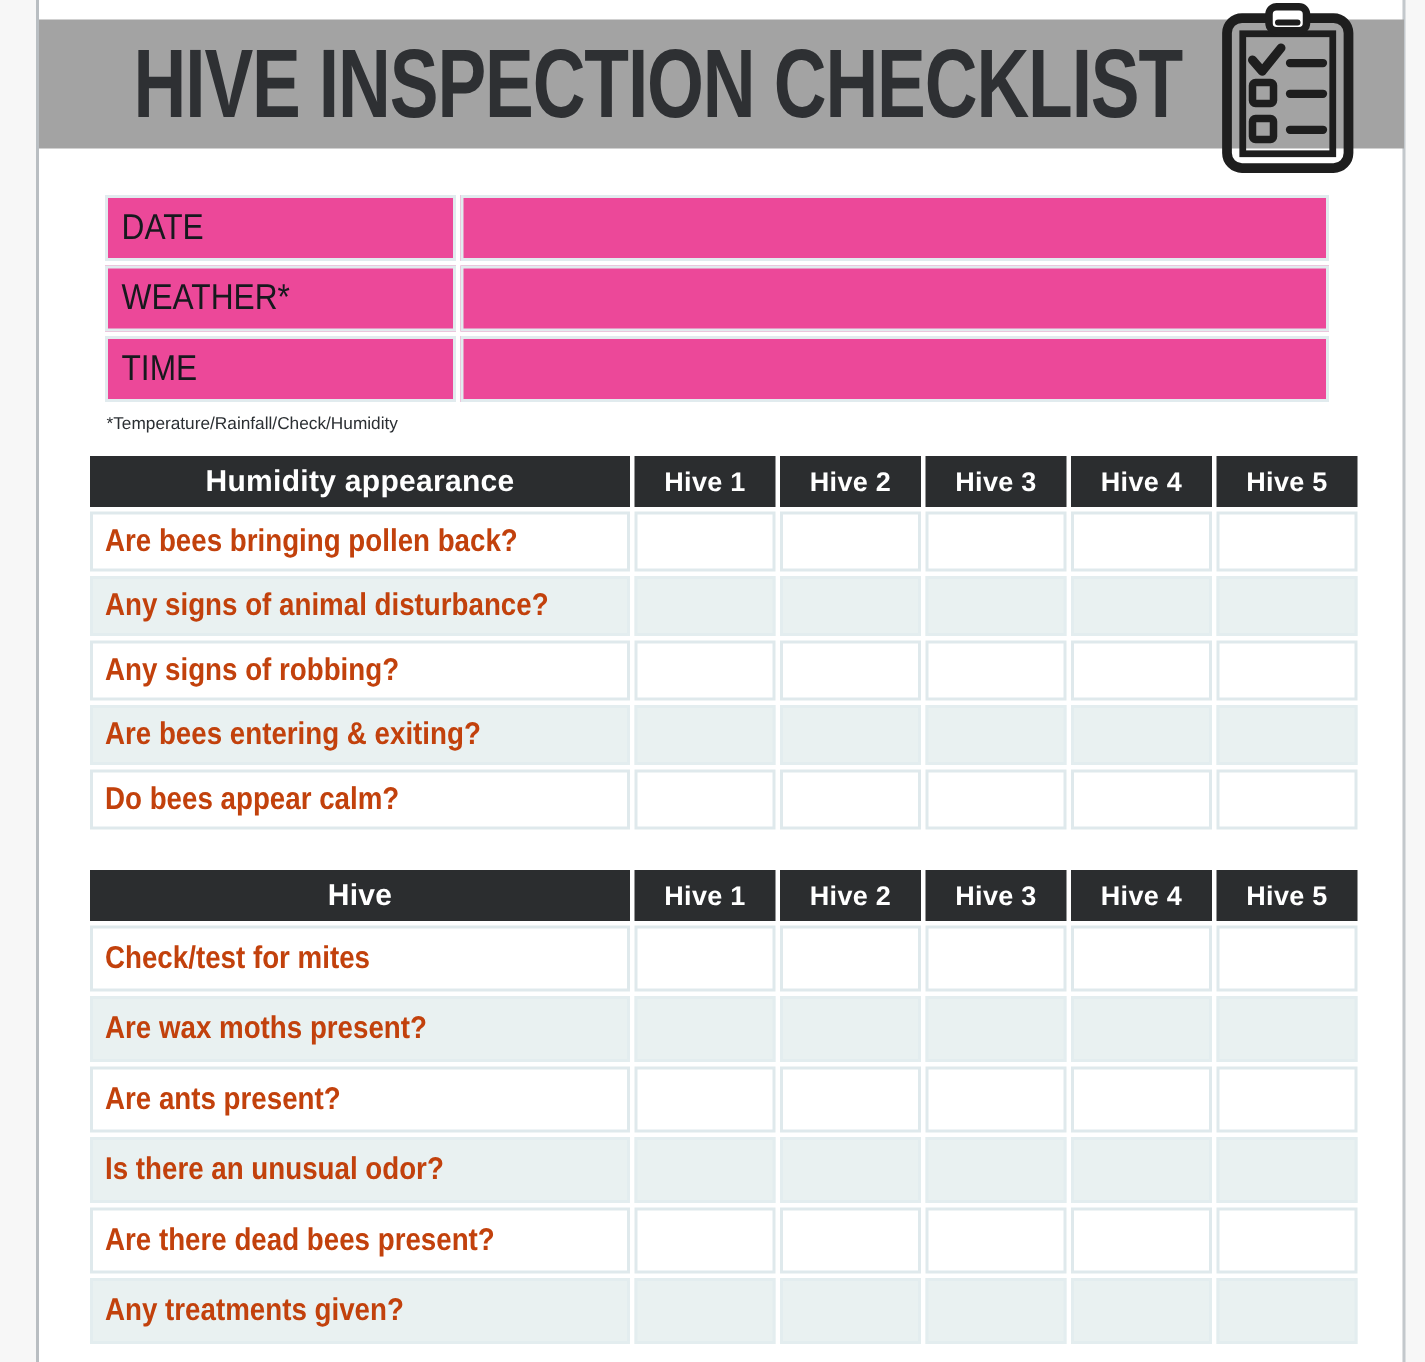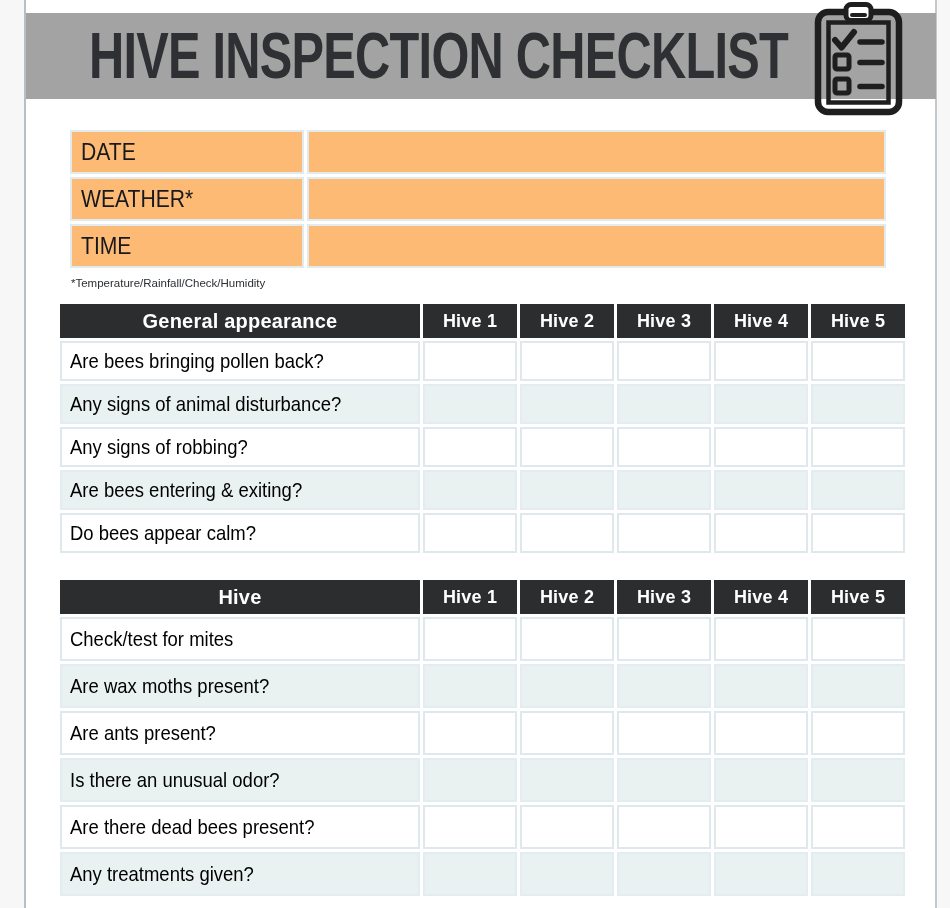--- a/index.html
+++ b/index.html
@@ -23,38 +23,38 @@
 
   
   .cond{display:inline-block;transform:scaleX(0.88);transform-origin:left center;white-space:nowrap;}
 
   table{border-collapse:separate;border-spacing:3px;table-layout:fixed;}
   td,th{box-sizing:border-box;vertical-align:middle;}
 
   
   .info-wrap{position:absolute;left:67px;top:127px;}
   .info-table{width:822px;}
-  .info-table td{border:2px solid #e1ebee;background:#fdba74;height:44px;}
+  .info-table td{border:2px solid #e1ebee;background:#ec4899;height:44px;}
   .info-label{width:234px;font-size:24px;color:#16191d;padding-left:9px;}
   .info-value{width:579px;}
   .footnote{position:absolute;left:71px;top:277px;font-size:11.5px;color:#2b2f33;}
 
   
   .section{position:absolute;left:57px;width:851px;}
   .section-0{top:301px;}
   .section-1{top:577px;}
   .grid{width:851px;}
   .grid th{
     background:#2b2d2f;color:#ffffff;font-weight:700;height:34px;
     font-size:18px;letter-spacing:0.2px;text-align:center;padding:0;
   }
   .grid th.section-title{font-size:20px;}
   .grid td{border:2px solid #dfe9ec;background:#ffffff;height:40px;padding:0;}
   .grid tr.tint td{background:#e9f1f1;border-color:#e3edef;}
-  .grid td.question{text-align:left;padding-left:8px;font-size:21px;color:#000000;}
+  .grid td.question{text-align:left;padding-left:8px;font-size:21px;color:#c2410c;font-weight:bold;}
   .section-1 .grid td{height:44px;}
   .col-q{width:360px;}
   .col-h{width:94px;}
 </style>
 </head>
 <body>
 
 <div class="gutter left"></div>
 <div class="gutter right"></div>
 
@@ -103,21 +103,21 @@
       <colgroup>
         <col class="col-q">
         <col class="col-h">
         <col class="col-h">
         <col class="col-h">
         <col class="col-h">
         <col class="col-h">
       </colgroup>
       <thead>
         <tr>
-          <th class="section-title">General appearance</th>
+          <th class="section-title">Humidity appearance</th>
           <th>Hive 1</th>
           <th>Hive 2</th>
           <th>Hive 3</th>
           <th>Hive 4</th>
           <th>Hive 5</th>
         </tr>
       </thead>
       <tbody>
         <tr>
           <td class="question"><span class="cond">Are bees bringing pollen back?</span></td>

